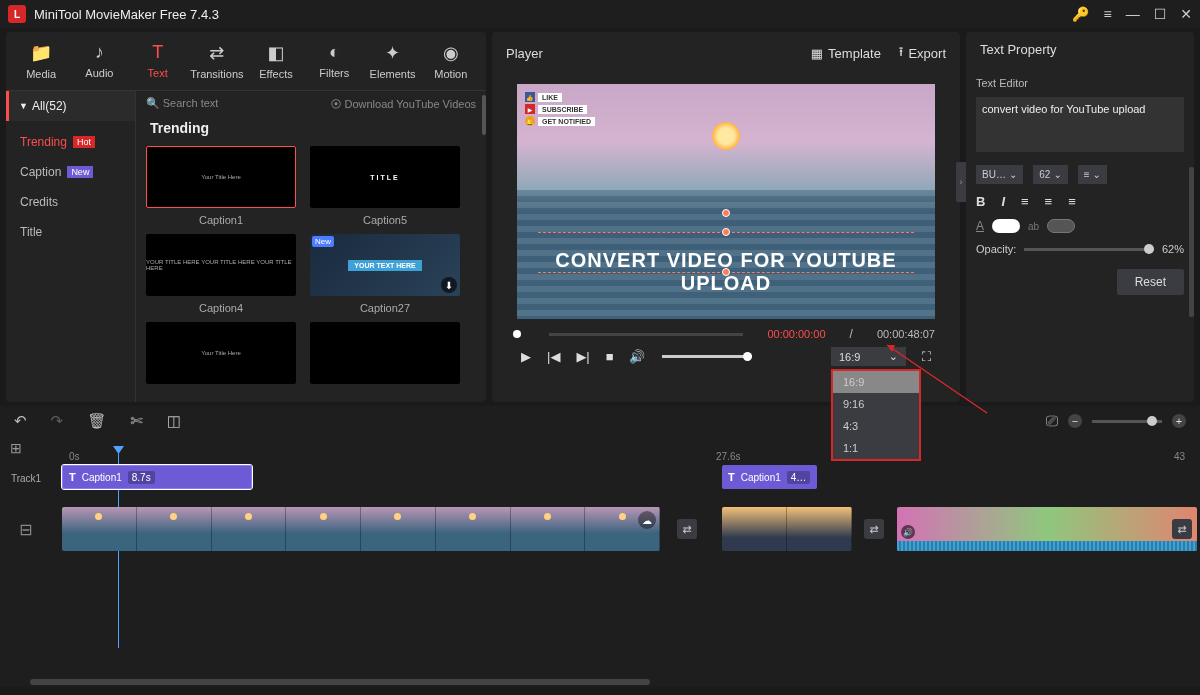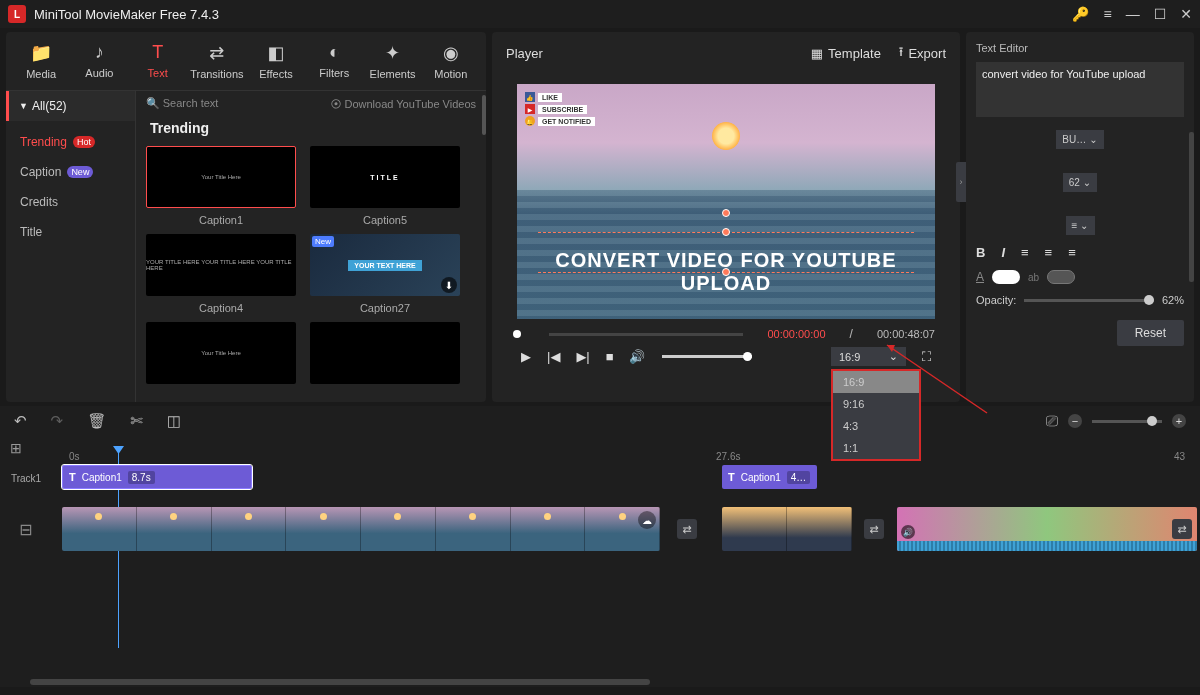--- a/index.html
+++ b/index.html
@@ -20,21 +20,21 @@
 .toolbar { display: flex; padding: 4px 8px; gap: 4px; }
 .tool-btn { width: 56px; display: flex; flex-direction: column; align-items: center; gap: 4px; padding: 6px 2px; color: #ccc; cursor: pointer; border-radius: 4px; font-size: 11px; }
 .tool-btn.active { color: #ff4d4d; }
 .tool-icon { font-size: 18px; }
 
 .asset-body { display: flex; flex: 1; border-top: 1px solid #333; height: 306px; }
 .cat-col { width: 130px; border-right: 1px solid #333; }
 .cat-head { padding: 8px 10px; color: #eee; font-size: 12px; border-left: 3px solid #ff4d4d; background: #2b2b2b; display:flex; align-items:center; gap:4px;}
 .cat-items { padding: 6px 0; }
 .cat-item { padding: 8px 14px; font-size: 12px; color: #bbb; cursor: pointer; display: flex; align-items: center; gap: 6px;}
-.cat-item .badge { font-size: 9px; padding: 1px 4px; border-radius: 6px;}
+.cat-item .badge { font-size: 9px; padding: 1px 4px; border-radius: 0;}
 .badge-hot { background: #d62828; color: #fff; }
 .badge-new { background: #6d5bd6; color: #fff; }
 .cat-item.active { color: #ff4d4d; }
 
 .asset-right { flex: 1; display: flex; flex-direction: column; position:relative;}
 .asset-tools { display: flex; padding: 6px 10px; align-items: center; justify-content: space-between; font-size: 11px; color: #888; gap: 20px;}
 .asset-grid { flex: 1; padding: 0 10px 10px; overflow: hidden; }
 .grid-title { color: #eee; font-size: 14px; margin: 4px 4px 10px; font-weight: bold; }
 .grid-row { display: flex; gap: 14px; margin-bottom: 8px;}
 .thumb { width: 150px; display: flex; flex-direction: column; align-items: center; gap: 6px; }
@@ -82,21 +82,21 @@
 .ratio-opt { padding:5px 10px; font-size:11px; color:#ccc; cursor:pointer;}
 .ratio-opt.sel { background:#888;}
 
 .arrow-annot { position:absolute; pointer-events:none; z-index:60;}
 
 
 .prop-panel { width:228px; background:#232323; border-radius:4px; display:flex; flex-direction:column; position:relative;}
 .prop-body { padding:10px; position:relative;}
 .prop-section { font-size:11px; color:#bbb; margin-bottom:8px;}
 .textarea-box { width:100%; height:55px; background:#333; border:none; color:#eee; padding:6px; font-size:11px; resize:none; font-family:Arial;}
-.prop-row { display:flex; gap:24px; align-items:center; margin:10px 0;flex-direction:column;}
+.prop-row { display:flex; gap:10px; align-items:center; margin:10px 0;}
 .prop-sel { background:#3a3c42; padding:4px 6px; font-size:10px; display:flex; align-items:center; gap:3px; cursor:pointer;}
 .fmt-row { display:flex; gap:16px; margin:10px 0; font-size:13px; color:#ddd;}
 .fmt-btn { cursor:pointer; font-weight:bold;}
 .color-row { display:flex; gap:8px; align-items:center; margin:10px 0;}
 .sw { width:28px; height:14px; background:#fff; border-radius:7px;}
 .underline-a { color:#888; text-decoration:underline; font-size:12px;}
 .toggle { width:28px; height:14px; background:#555; border-radius:7px; border:1px solid #777;}
 .opacity-row { display:flex; align-items:center; gap:8px; font-size:11px;}
 .op-slider { flex:1; height:3px; background:#555; position:relative;}
 .op-slider::after{content:''; position:absolute; right:0; top:-4px; width:10px; height:10px; background:#ccc; border-radius:50%;}
@@ -345,20 +345,23 @@
         <svg class="arrow-annot" style="left:80px; top:-6px; width:400px; height:80px;">
             <line x1="290" y1="10" x2="390" y2="78" stroke="#d62828" stroke-width="1.5"></line>
             <polygon points="290,10 298,10 295,17" fill="#d62828"></polygon>
           </svg>
       </div>
     </div>
   </div>
 
   <div class="prop-panel">
     <div class="expand-tab">›</div>
+    <div class="panel-head">
+        <span>Text Property</span>
+      </div>
     <div class="prop-body">
       <div class="prop-section">Text Editor</div>
       <textarea class="textarea-box" style="">convert video for YouTube upload</textarea>
       <div class="prop-row">
         <div class="prop-sel"><span>BU…</span> ⌄</div>
         <div class="prop-sel"><span>62</span> ⌄</div>
         <div class="prop-sel">≡ ⌄</div>
       </div>
       <div class="fmt-row">
         <span class="fmt-btn">B</span>

